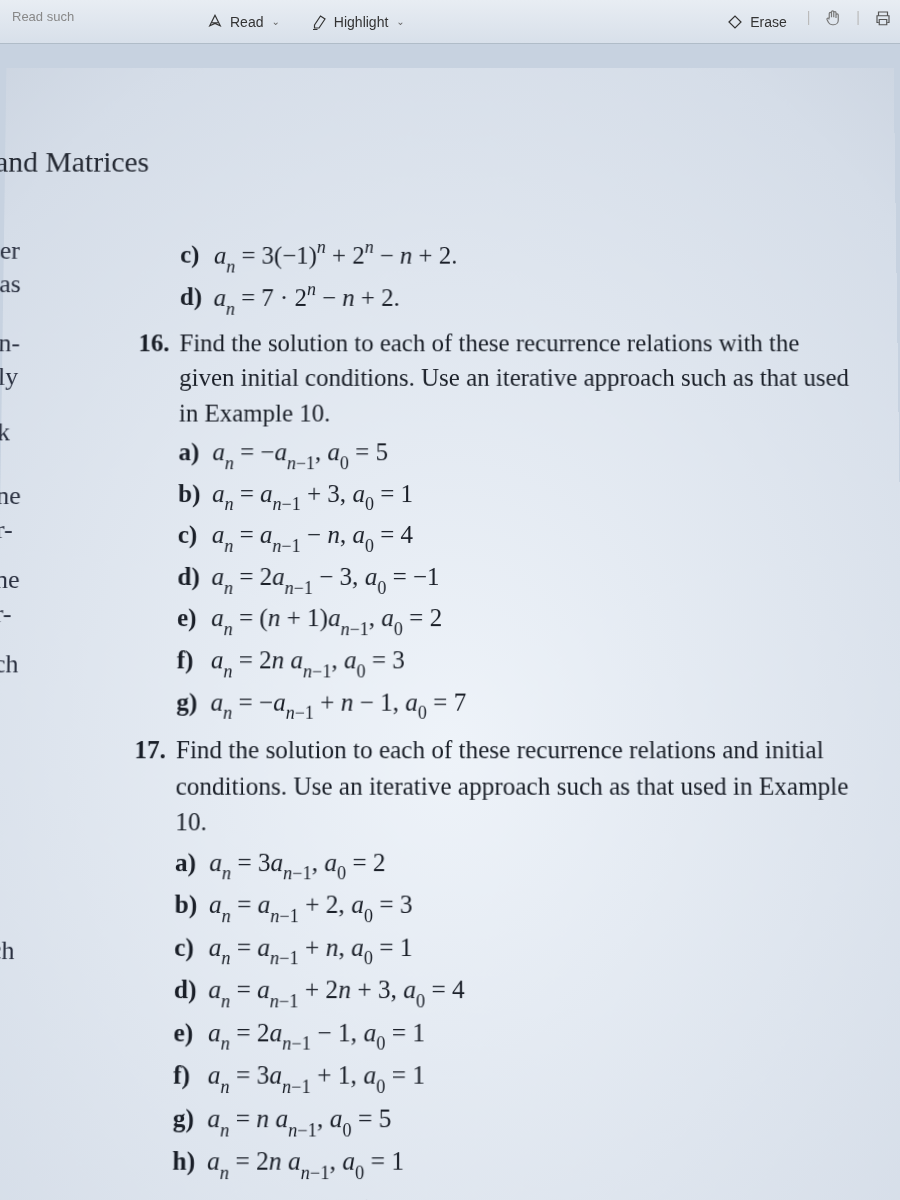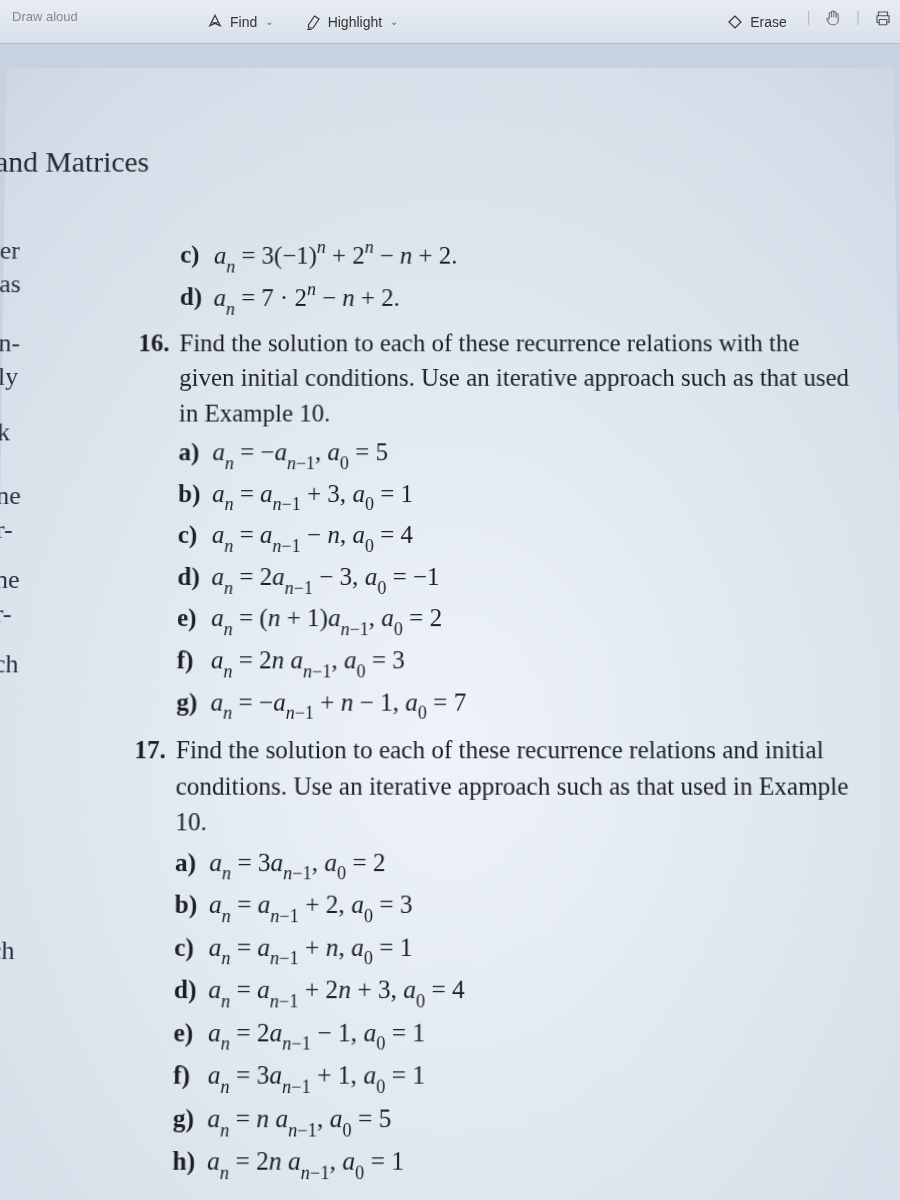--- a/index.html
+++ b/index.html
@@ -105,27 +105,27 @@
   .prompt { margin-bottom: 4px; }
   sub { font-size: 0.72em; font-style: italic; position: relative; top: 0.15em; }
   sup { font-size: 0.72em; font-style: italic; position: relative; top: -0.1em; }
   svg.icn { width: 18px; height: 18px; vertical-align: middle; }
 </style>
 </head>
 <body>
 
 <div class="toolbar">
   <div class="spacer-left">
-    <span style="color:#888;font-size:13px;position:relative;top:-6px">Draw aloud</span>
+    <span style="color:#888;font-size:13px;position:relative;top:-6px">Read such</span>
   </div>
   <div class="toolbar-item">
     <svg class="icn" viewBox="0 0 24 24">
         <path fill="none" stroke="#333" stroke-width="1.6" d="M12 3 L5 17 L12 14 L19 17 Z M8 13 L16 13"></path>
       </svg>
-    <span>Find</span>
+    <span>Read</span>
     <span class="chevron">⌄</span>
   </div>
   <div class="toolbar-item">
     <svg class="icn" viewBox="0 0 24 24">
         <path fill="none" stroke="#333" stroke-width="1.6" d="M6 16 L14 4 L20 8 L12 20 L6 20 Z M4 22 L10 22"></path>
       </svg>
     <span>Highlight</span>
     <span class="chevron">⌄</span>
   </div>
   <div class="right">

